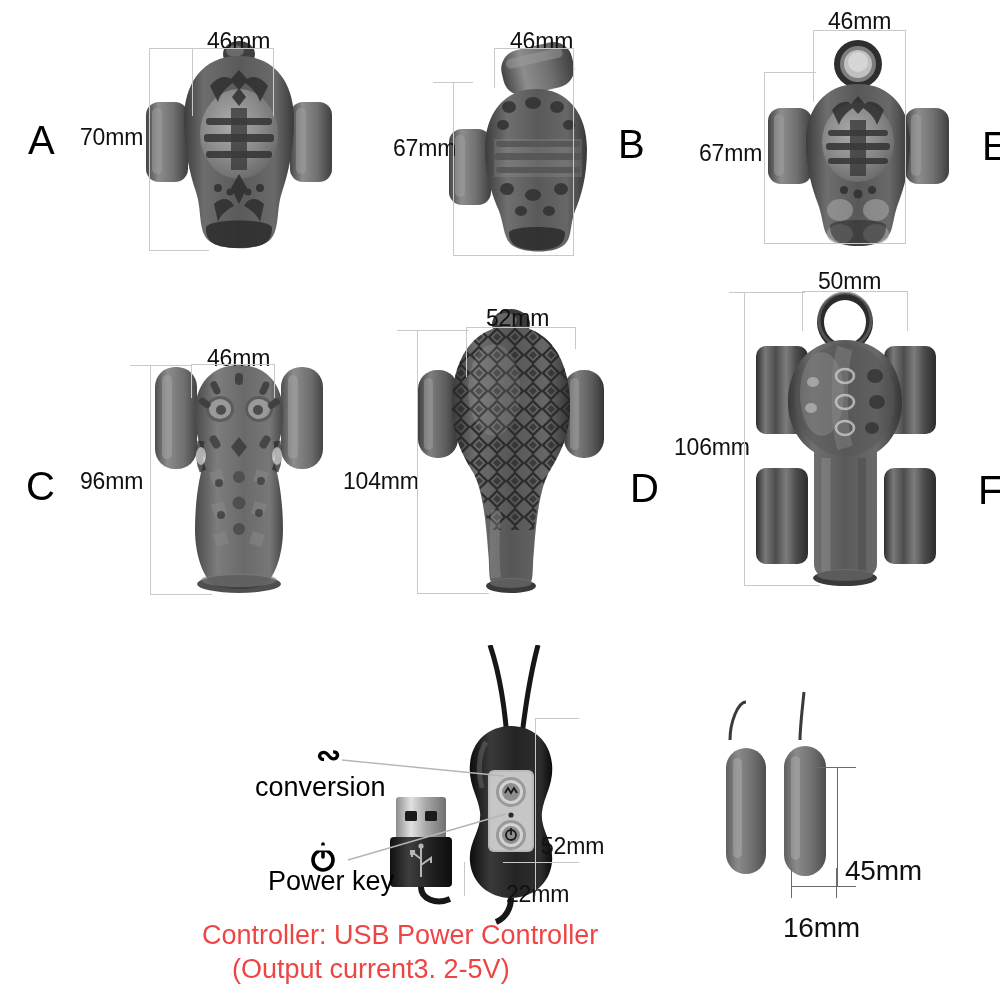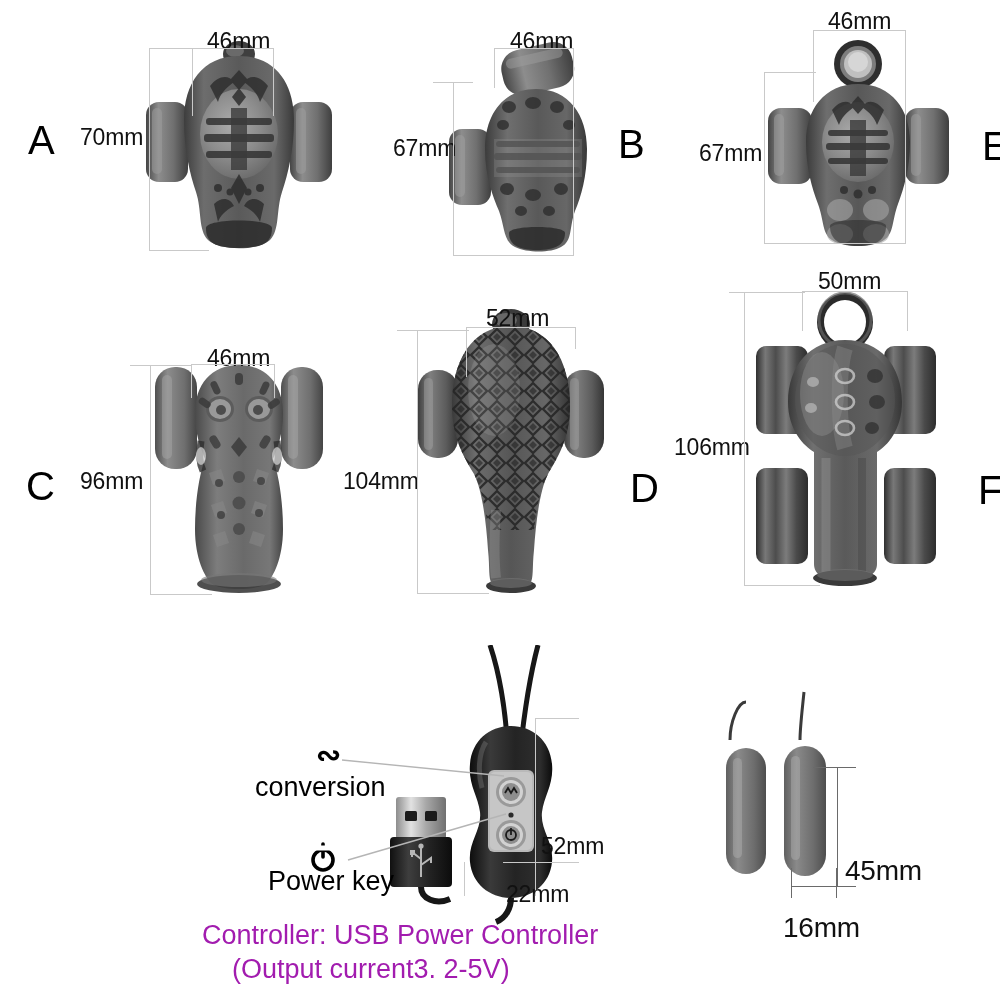--- a/index.html
+++ b/index.html
@@ -44,21 +44,21 @@
 
   
   .prod{position:absolute;}
   .prod svg{display:block;overflow:visible;}
 
   
   .caption{
     position:absolute;
     font-size:27px;
     line-height:34px;
-    color:#a21caf;
+    color:#ef4444;
     text-align:center;
     white-space:nowrap;
   }
 
   .lbl{
     position:absolute;
     font-size:27px;
     line-height:31px;
     color:#000;
     white-space:nowrap;

